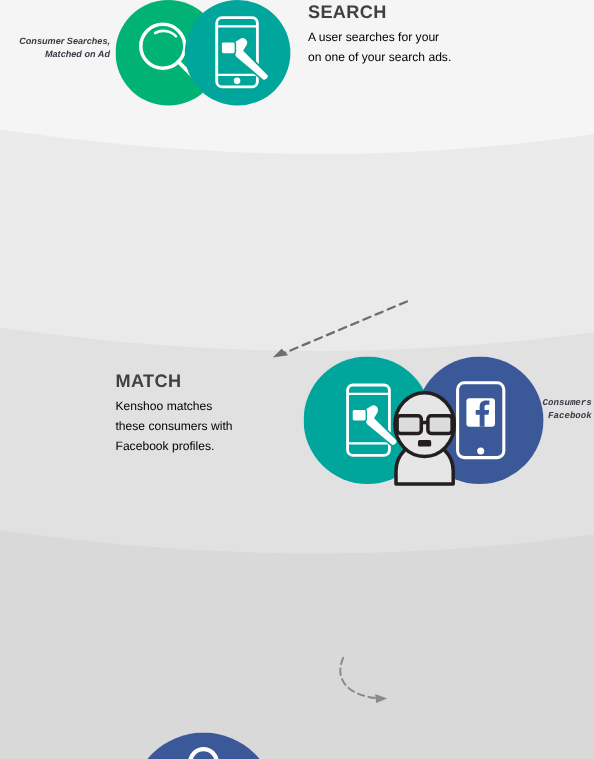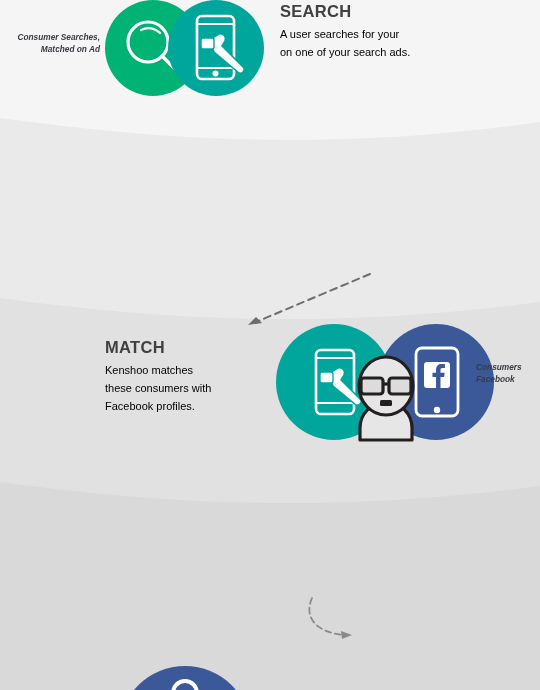--- a/index.html
+++ b/index.html
@@ -59,21 +59,21 @@
   .caption{
     position:absolute;
     font-style:italic;
     font-weight:bold;
     font-size:8.3px;
     line-height:1.45;
     color:#3a3a46;
     z-index:3;
   }
   .cap-consumer-searches{left:2px;top:31px;width:98px;text-align:right;}
-  .cap-consumers-matched{left:476px;top:211px;width:62px;text-align:left;}
+  .cap-consumers-matched{left:476px;top:211px;width:62px;text-align:right;font-family:Liberation Mono, monospace;}
 
   
   .art{position:absolute;z-index:2;}
   .art-search{left:105px;top:0px;}
   .art-match{left:276px;top:174px;}
   .art-audience{left:102px;top:336px;}
 
   
   .arrow-layer{position:absolute;z-index:4;pointer-events:none;}
   .arrow-match-to-audience{left:230px;top:270px;}

